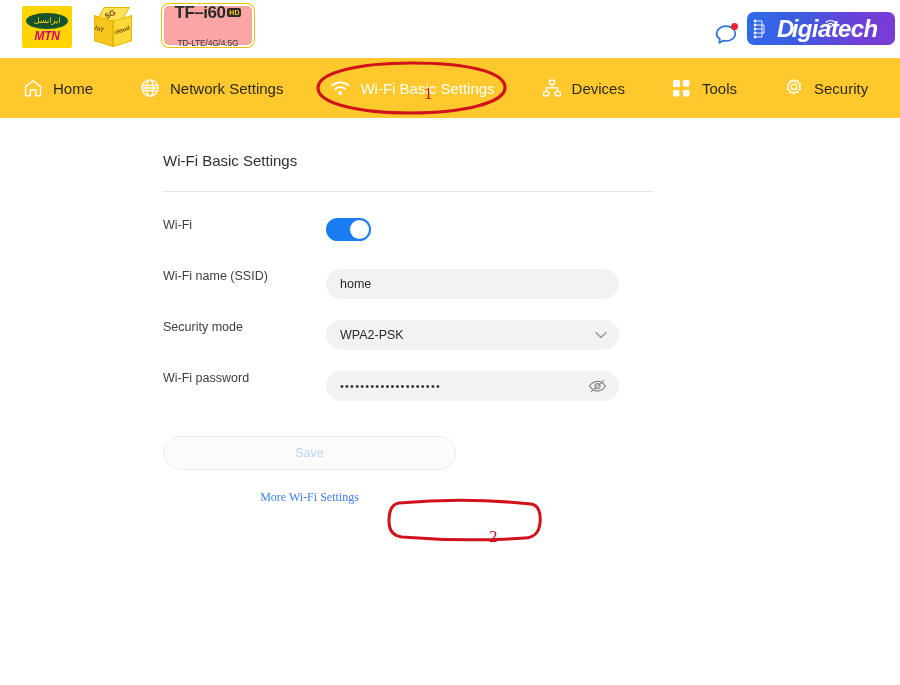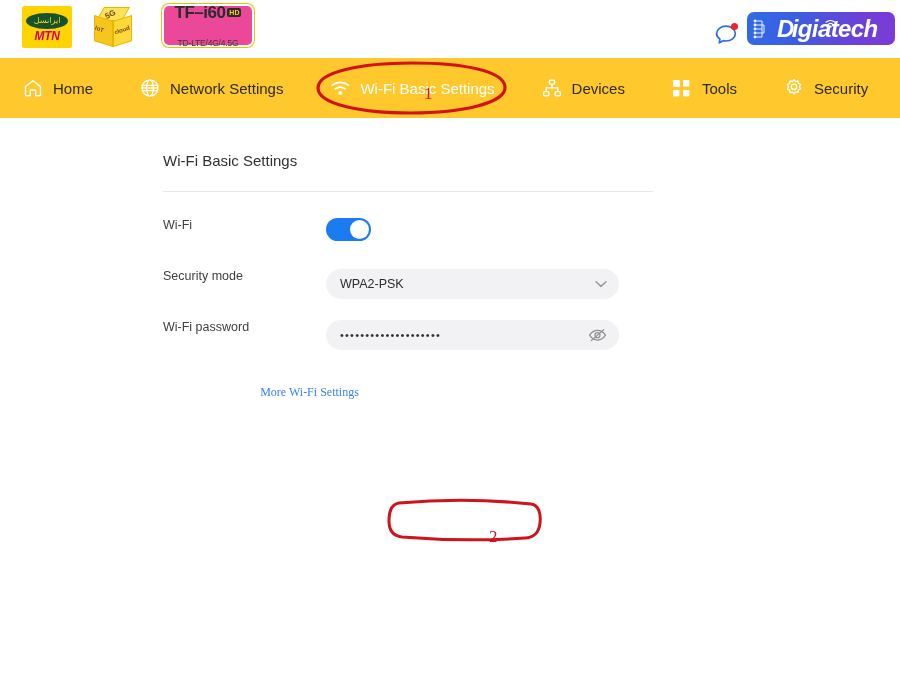--- a/index.html
+++ b/index.html
@@ -80,21 +80,21 @@
     font-family:"Liberation Sans", sans-serif; white-space:nowrap;
   }
   .cube-5g { left: 13px; top: 4px; transform: rotate(-28deg); font-size:8px; }
   .cube-iot { left: 3px; top: 20px; transform: rotate(20deg); }
   .cube-cloud { left: 22px; top: 21px; transform: rotate(-20deg); }
 
   
   .logo-tf {
     position: absolute; left: 162px; top: 4px;
     width: 92px; height: 43px;
-    background: #ec4899;
+    background: #fca5a5;
     border: 2px solid #ffffff;
     border-radius: 7px;
     box-shadow: 0 0 0 1px #F0C000;
     display:flex; flex-direction:column;
     align-items:center; justify-content:center;
   }
   .tf-line1 {
     display:flex; align-items:center; gap:2px;
     font-size: 17px; font-weight: bold; color:#2b2b2b;
     letter-spacing: -0.5px; line-height:1;
@@ -386,20 +386,26 @@
 
       <div class="form-row">
         <div class="form-label">Wi-Fi</div>
         <div class="field">
           <div class="toggle">
             <div class="knob"></div>
           </div>
         </div>
       </div>
 
+      <div class="form-row">
+        <div class="form-label">Wi-Fi name (SSID)</div>
+        <div class="field">
+          <div class="pill" placeholder="Wi-Fi name">home</div>
+        </div>
+      </div>
 
       <div class="form-row">
         <div class="form-label">Security mode</div>
         <div class="field">
           <div class="pill">WPA2-PSK</div>
           <span class="field-icon">
             <svg width="12" height="8" viewBox="0 0 12 8">
               <path d="M1 1.8 6 6.4l5-4.6" stroke="#9a9a9e" stroke-width="1.5" fill="none" stroke-linecap="round" stroke-linejoin="round"></path>
             </svg>
           </span>
@@ -416,20 +422,21 @@
             <svg width="19" height="16" viewBox="0 0 19 16" fill="none">
               <path d="M1.6 8.2S4.6 3.4 9.5 3.4s7.9 4.8 7.9 4.8-3 4.8-7.9 4.8S1.6 8.2 1.6 8.2z" stroke="#8e8e93" stroke-width="1.25"></path>
               <circle cx="9.5" cy="8.2" r="2.5" stroke="#8e8e93" stroke-width="1.25"></circle>
               <path d="M3.2 13.6 15.8 2.6" stroke="#8e8e93" stroke-width="1.25" stroke-linecap="round"></path>
             </svg>
           </span>
         </div>
       </div>
 
       <div class="save-wrap">
+        <div class="save-btn">Save</div>
         <div class="more-wrap">
           <a class="more-link">More Wi-Fi Settings</a>
         </div>
       </div>
 
     </div>
   </div>
 
   <svg class="anno" id="anno-nav" width="200" height="56" viewBox="0 0 200 56">
     <path d="M100 3 C152 3 192 11 193 27 C194 43 150 53 99 53 C48 53 6 44 6 28 C6 12 48 3 100 3 Z" stroke="#D0121B" stroke-width="3.2" fill="none" stroke-linecap="round"></path>

